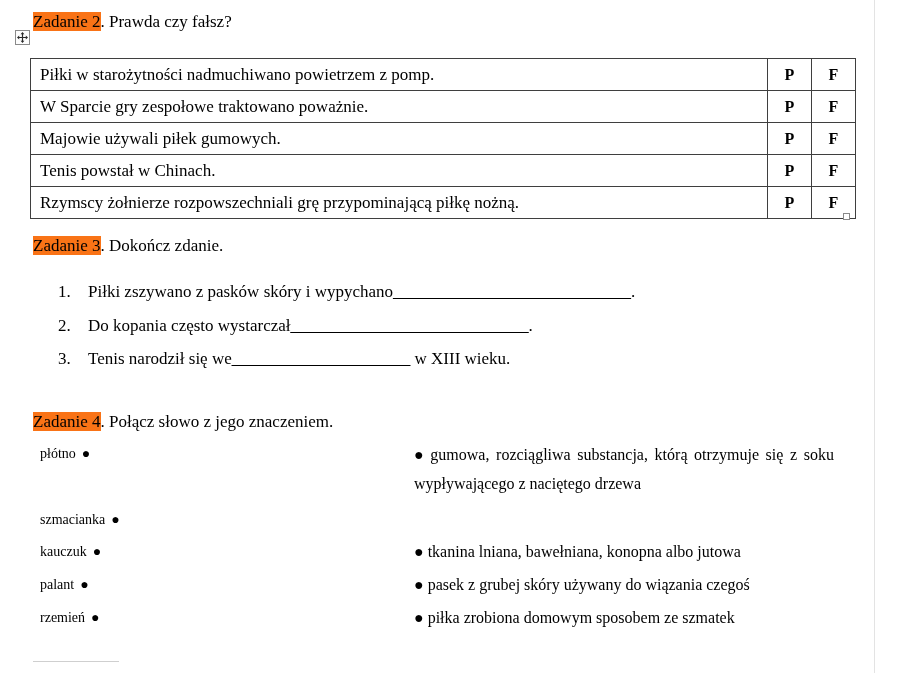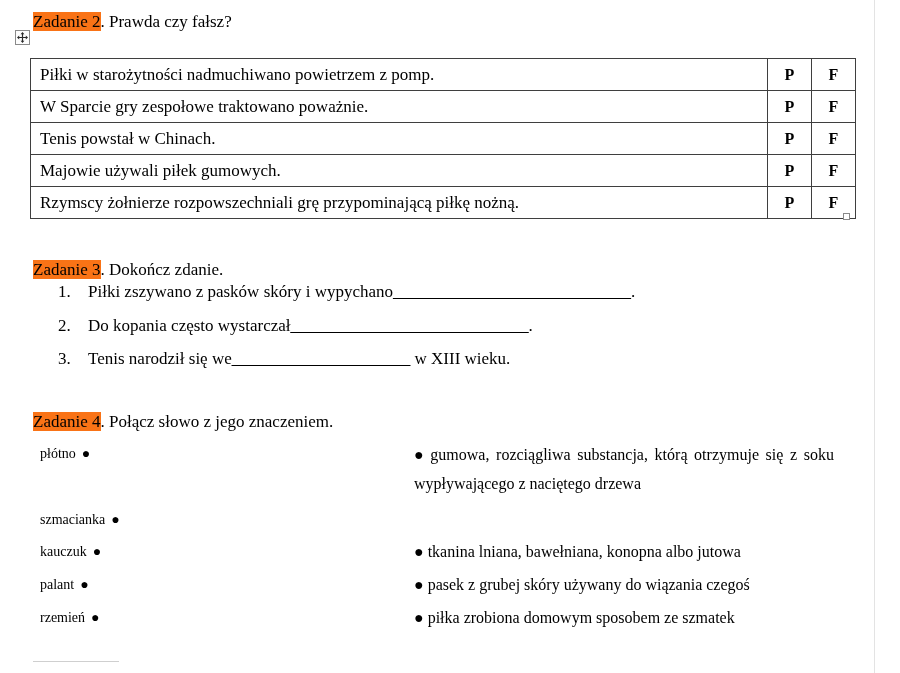--- a/index.html
+++ b/index.html
@@ -172,40 +172,40 @@
         <td class="statement">Piłki w starożytności nadmuchiwano powietrzem z pomp.</td>
         <td class="pf">P</td>
         <td class="pf">F</td>
       </tr>
       <tr>
         <td class="statement">W Sparcie gry zespołowe traktowano poważnie.</td>
         <td class="pf">P</td>
         <td class="pf">F</td>
       </tr>
       <tr>
+        <td class="statement">Majowie używali piłek gumowych.</td>
+        <td class="pf">P</td>
+        <td class="pf">F</td>
+      </tr>
+      <tr>
         <td class="statement">Tenis powstał w Chinach.</td>
-        <td class="pf">P</td>
-        <td class="pf">F</td>
-      </tr>
-      <tr>
-        <td class="statement">Majowie używali piłek gumowych.</td>
         <td class="pf">P</td>
         <td class="pf">F</td>
       </tr>
       <tr>
         <td class="statement">Rzymscy żołnierze rozpowszechniali grę przypominającą piłkę nożną.</td>
         <td class="pf">P</td>
         <td class="pf">F</td>
       </tr>
     </tbody>
   </table>
 
   <div class="table-resize-handle"></div>
 
-  <div class="heading-line" style="left:33px; top:260px;">
+  <div class="heading-line" style="left:33px; top:236px;">
     <span class="hl">Zadanie 3</span><span class="after-hl">. Dokończ zdanie.</span>
   </div>
 
   <div class="num-item" style="left:58px; top:282px;">
     <span class="num">1.</span><span>Piłki zszywano z pasków skóry i wypychano</span><span class="blank">____________________________</span><span>.</span>
   </div>
 
   <div class="num-item" style="left:58px; top:316px;">
     <span class="num">2.</span><span>Do kopania często wystarczał</span><span class="blank">____________________________</span><span>.</span>
   </div>

